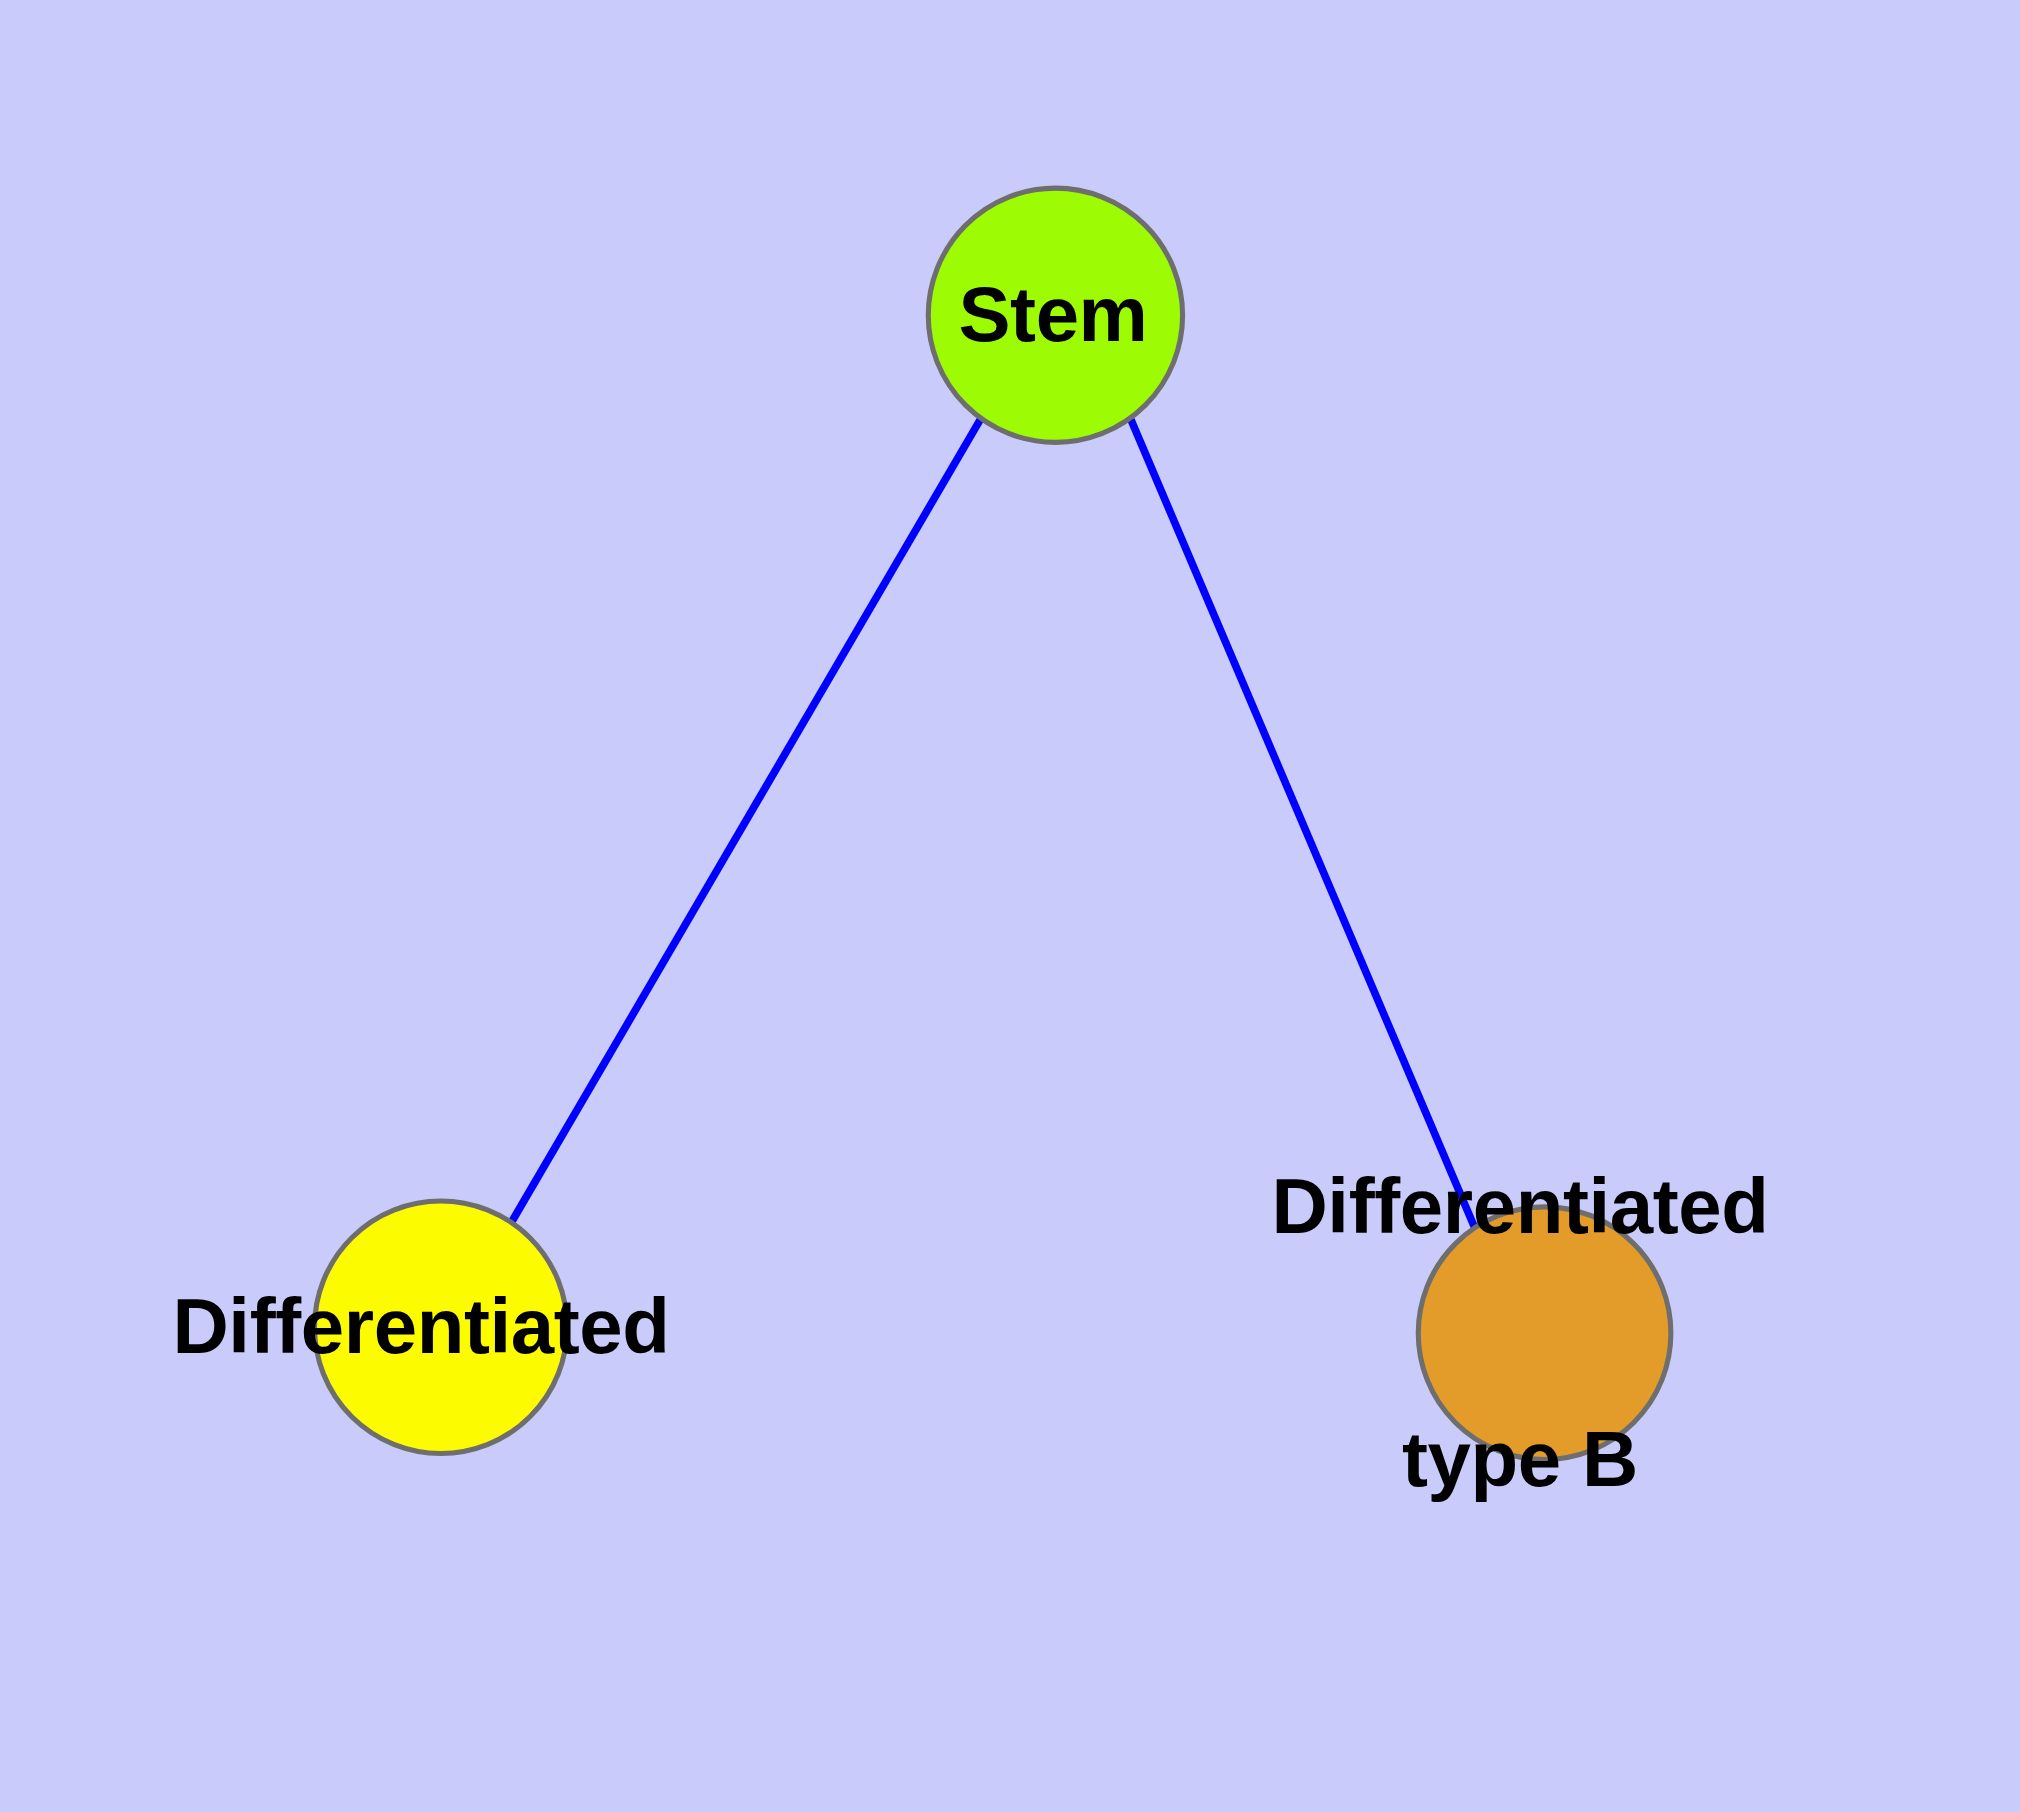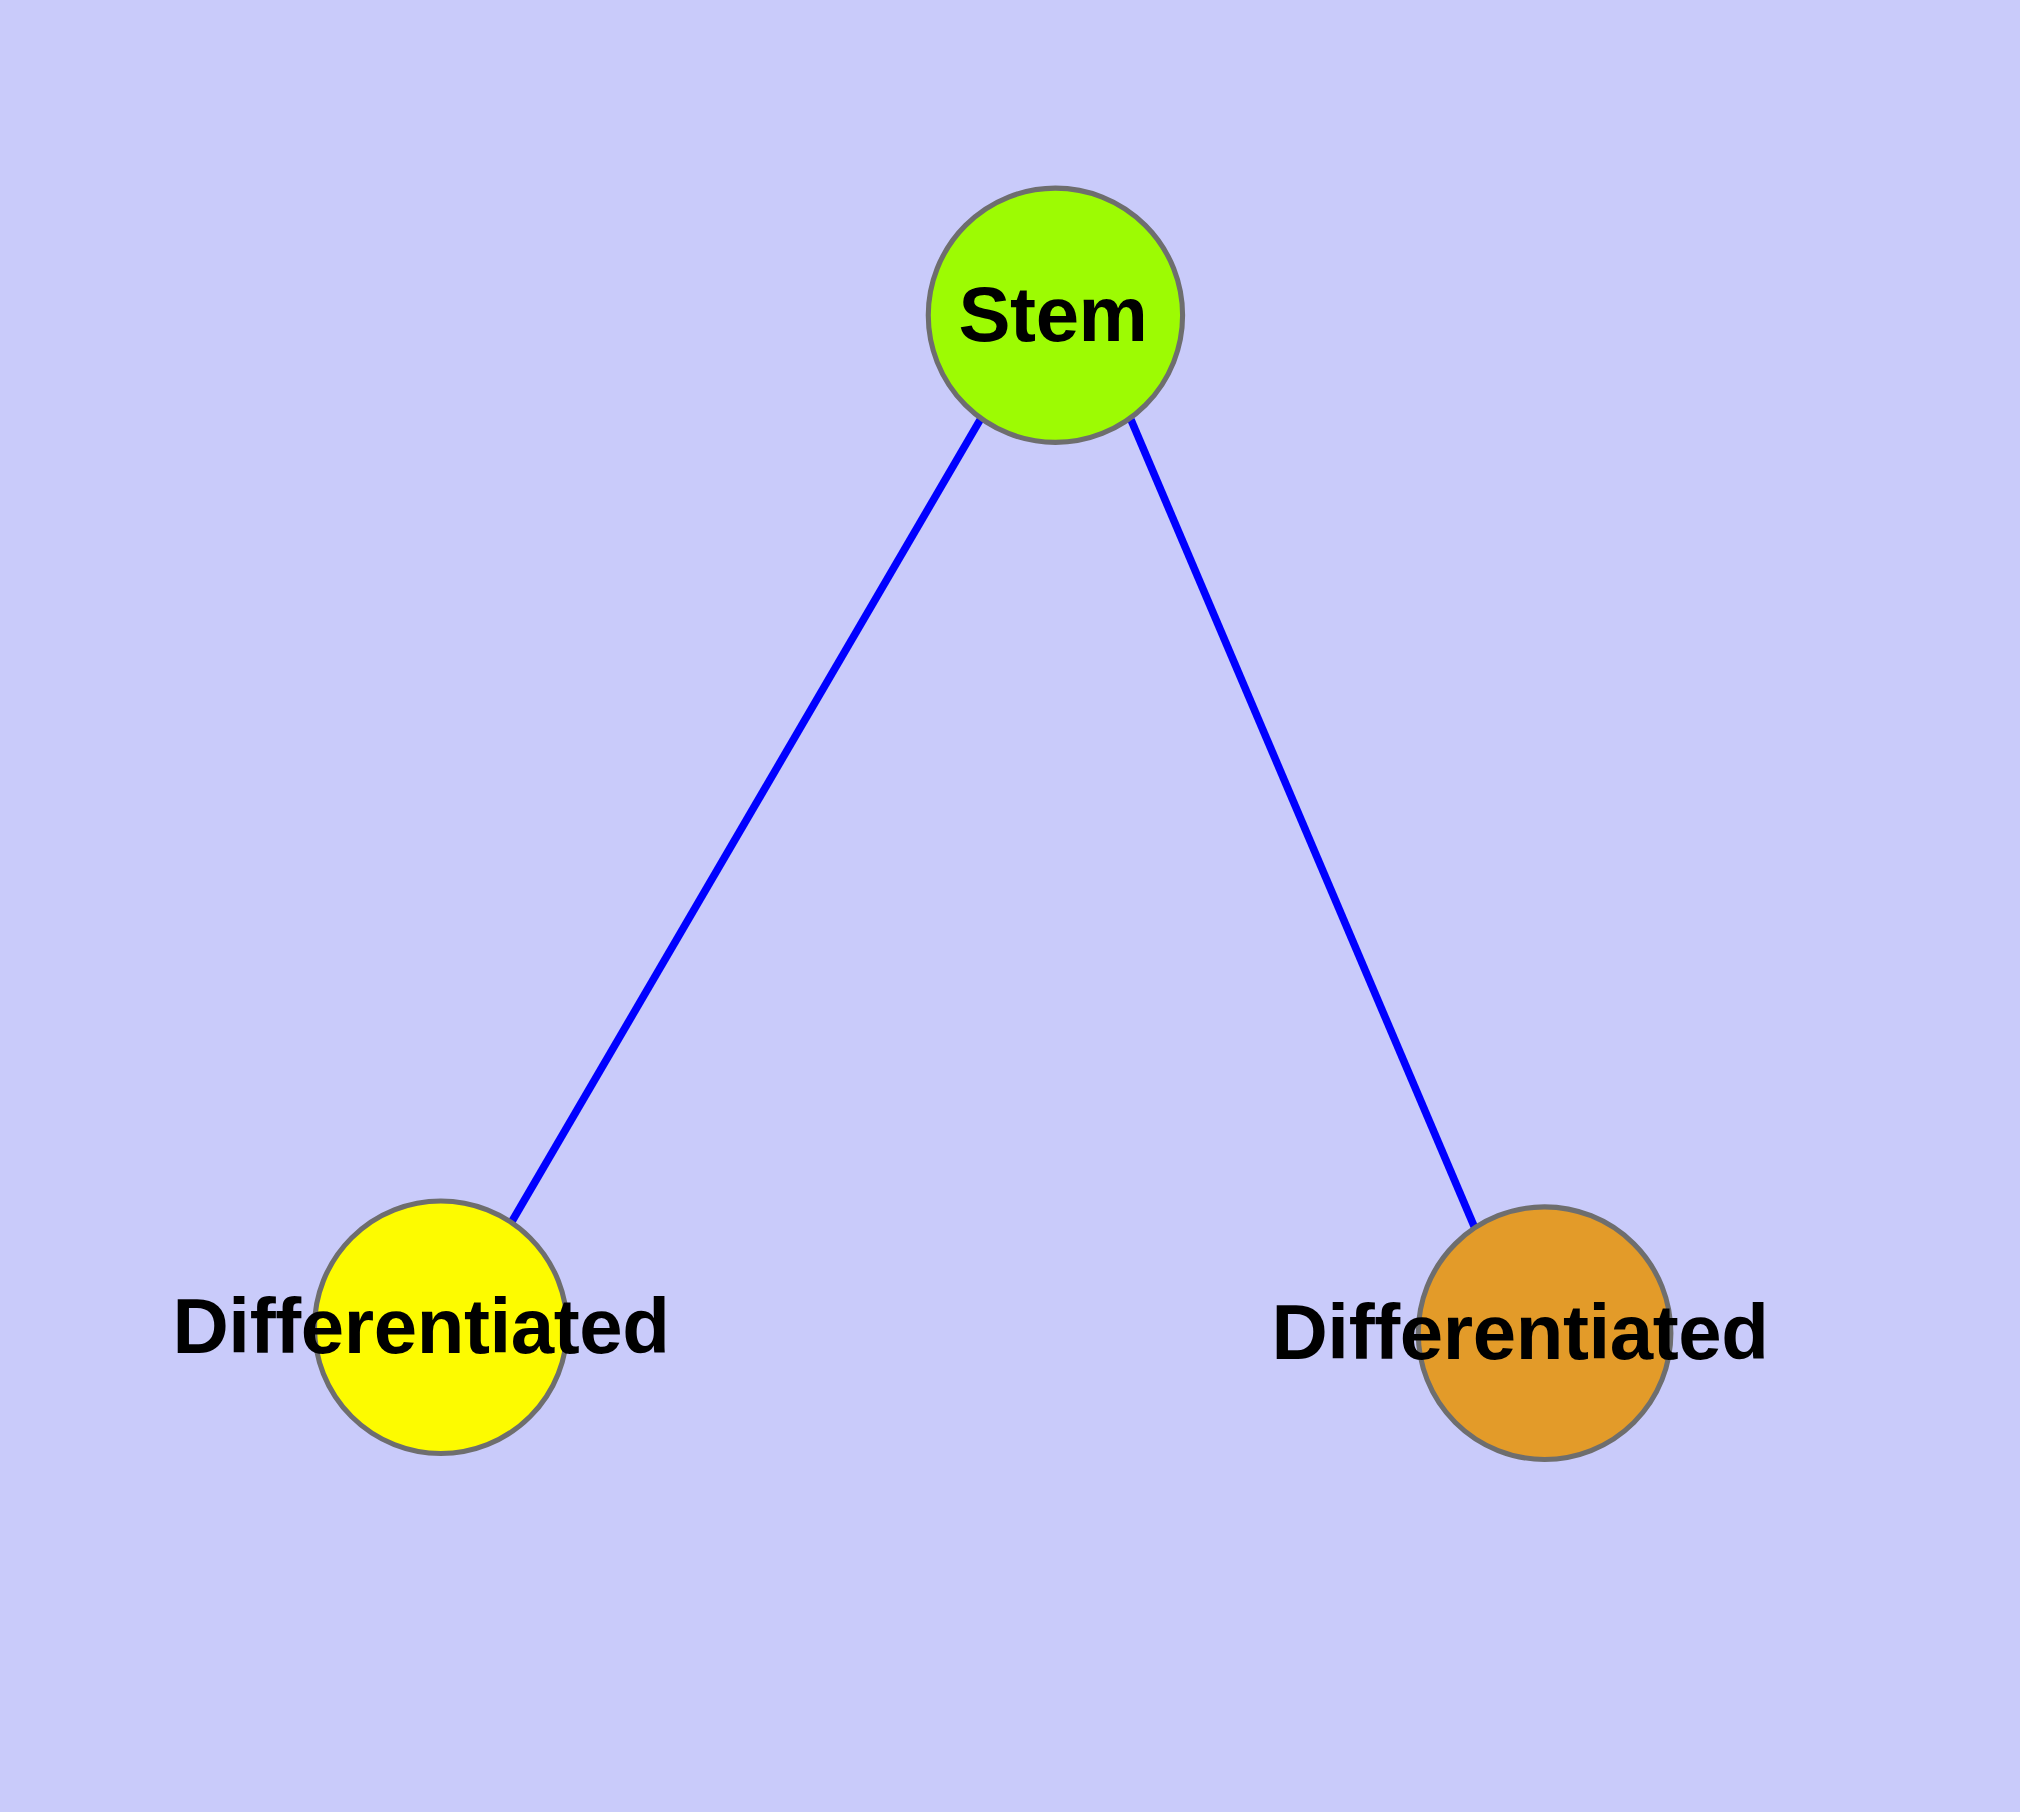--- a/index.html
+++ b/index.html
@@ -78,16 +78,17 @@
   <div class="node-label" id="label-stem">
     <span class="label-line">Stem</span>
   </div>
 
   <div class="node-label" id="label-diff-a">
     <span class="label-line">Differentiated</span>
   </div>
 
   <div class="node-label" id="label-diff-b">
     <span class="label-line">Differentiated</span>
+    <span class="label-line">type B</span>
   </div>
 
 </div>
 
 
 </body></html>

